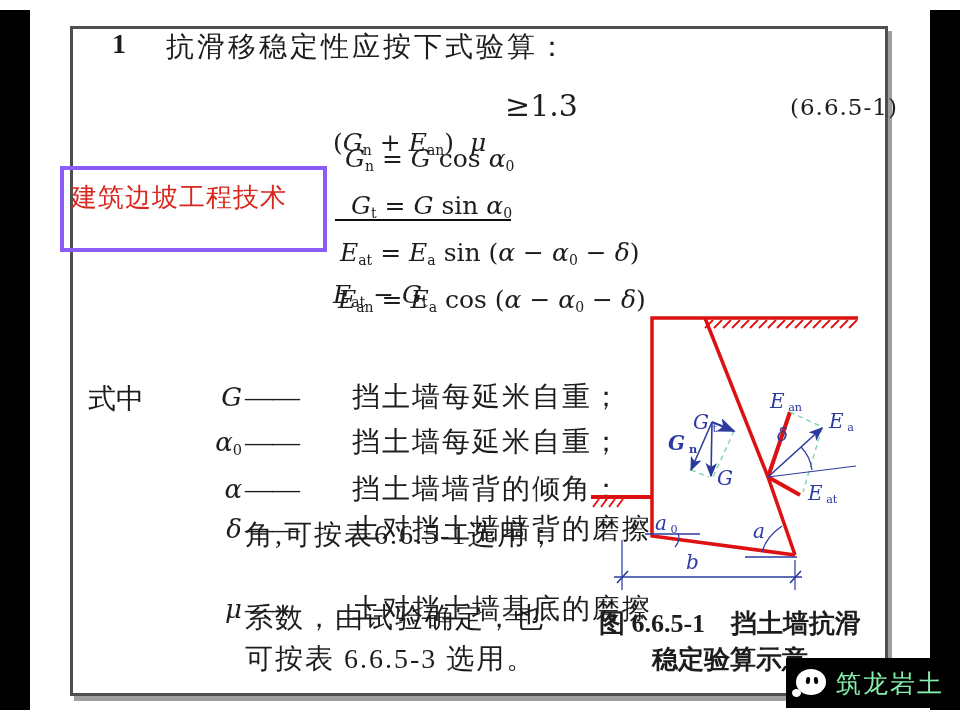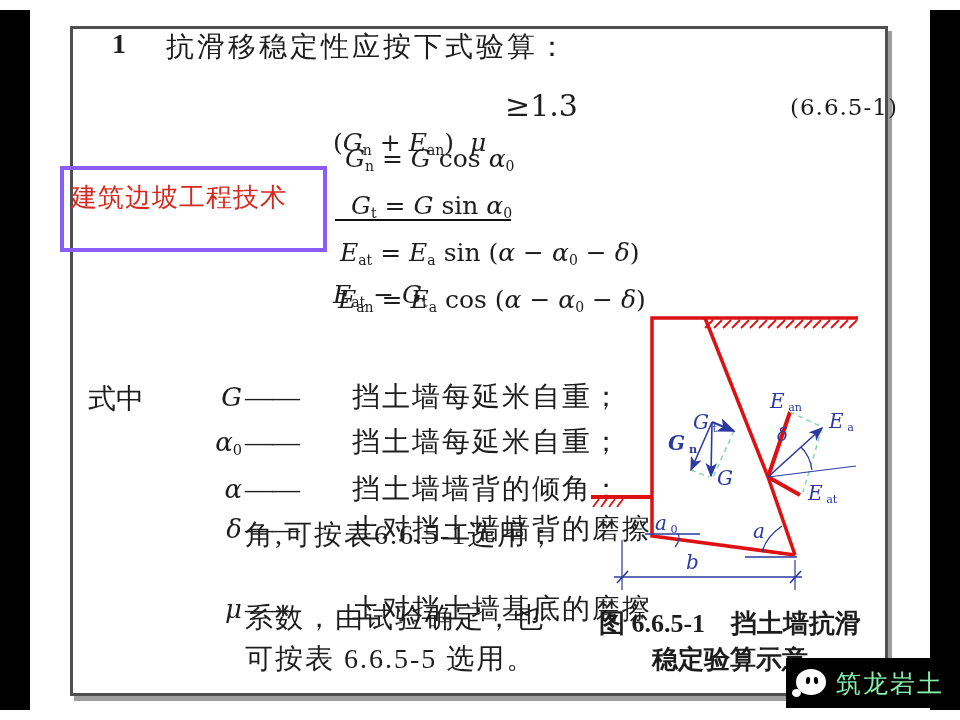--- a/index.html
+++ b/index.html
@@ -104,21 +104,21 @@
     <span class="def-term"><span class="seg-i">δ</span></span><span class="def-dash">——</span><span class="def-text">土对挡土墙墙背的磨擦</span>
   </div>
   <div class="abs def-row" style="left:148px;top:438px;">
     <span class="def-term"><span class="seg-i">α</span></span><span class="def-dash">——</span><span class="def-text">挡土墙墙背的倾角；</span>
   </div>
   <div class="abs def-cont" style="left:245px;top:516px;">角,可按表6.6.5-1选用；</div>
   <div class="abs def-row" style="left:148px;top:558px;">
     <span class="def-term"><span class="seg-i">μ</span></span><span class="def-dash">——</span><span class="def-text">土对挡土墙基底的磨擦</span>
   </div>
   <div class="abs def-cont" style="left:245px;top:599px;">系数，由试验确定，也</div>
-  <div class="abs def-cont" style="left:245px;top:640px;">可按表 6.6.5-5 选用。</div>
+  <div class="abs def-cont" style="left:245px;top:640px;">可按表 6.6.5-3 选用。</div>
 
   <svg id="figure-svg" class="abs" viewBox="583 306 300 300">
     <defs>
       <marker id="ah" viewBox="0 0 10 8" refX="9" refY="4" markerWidth="9" markerHeight="7.2" orient="auto">
         <path d="M0,0 L10,4 L0,8 L2.5,4 Z" fill="#2b3a9e"></path>
       </marker>
     </defs>
 
     <g>
       <path class="wall" stroke-width="3.5" d="M652,497 L652,318 L705,318"></path>

